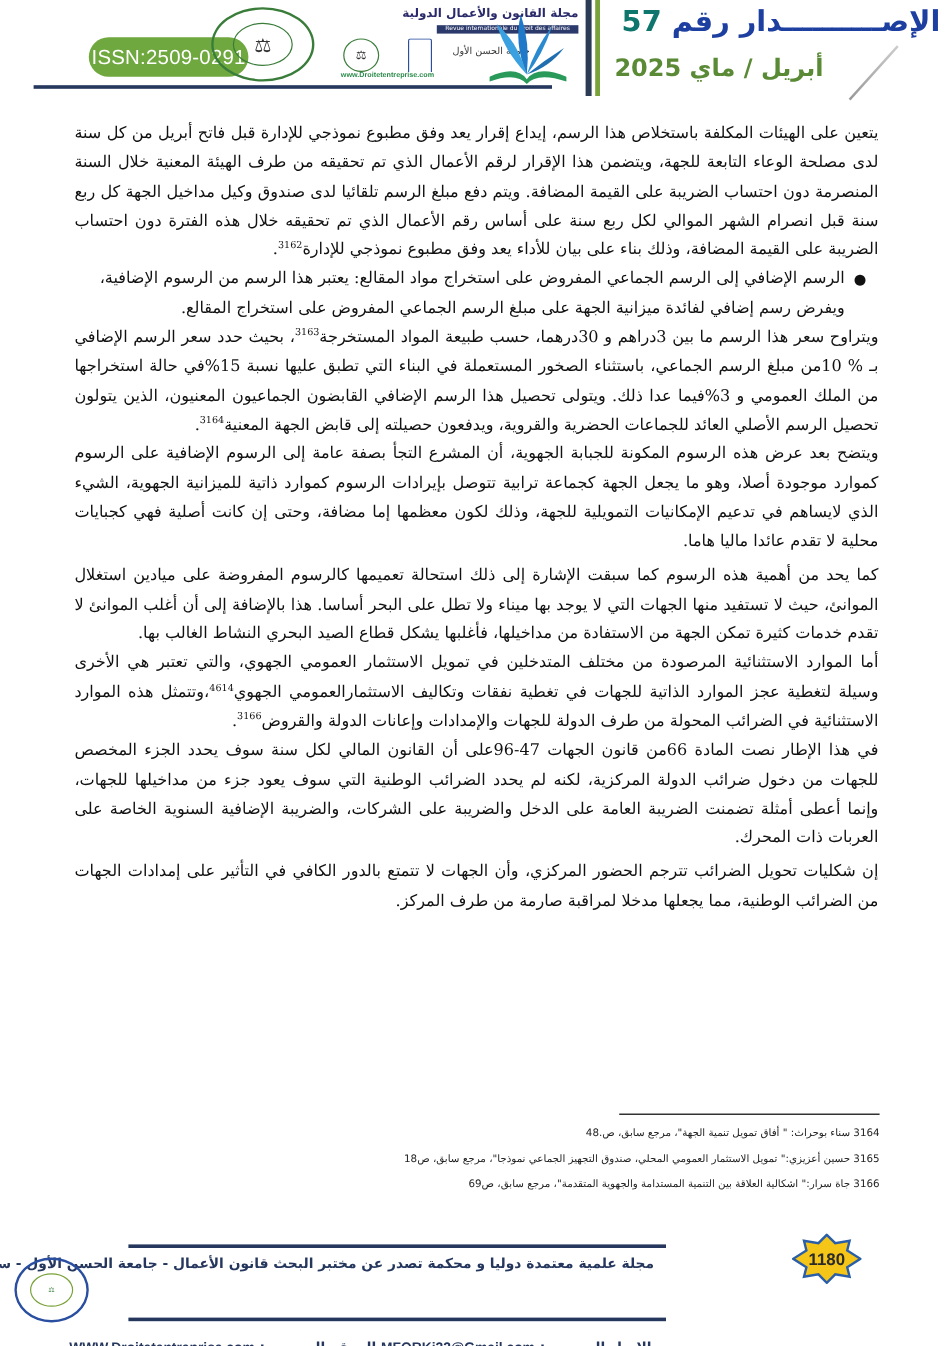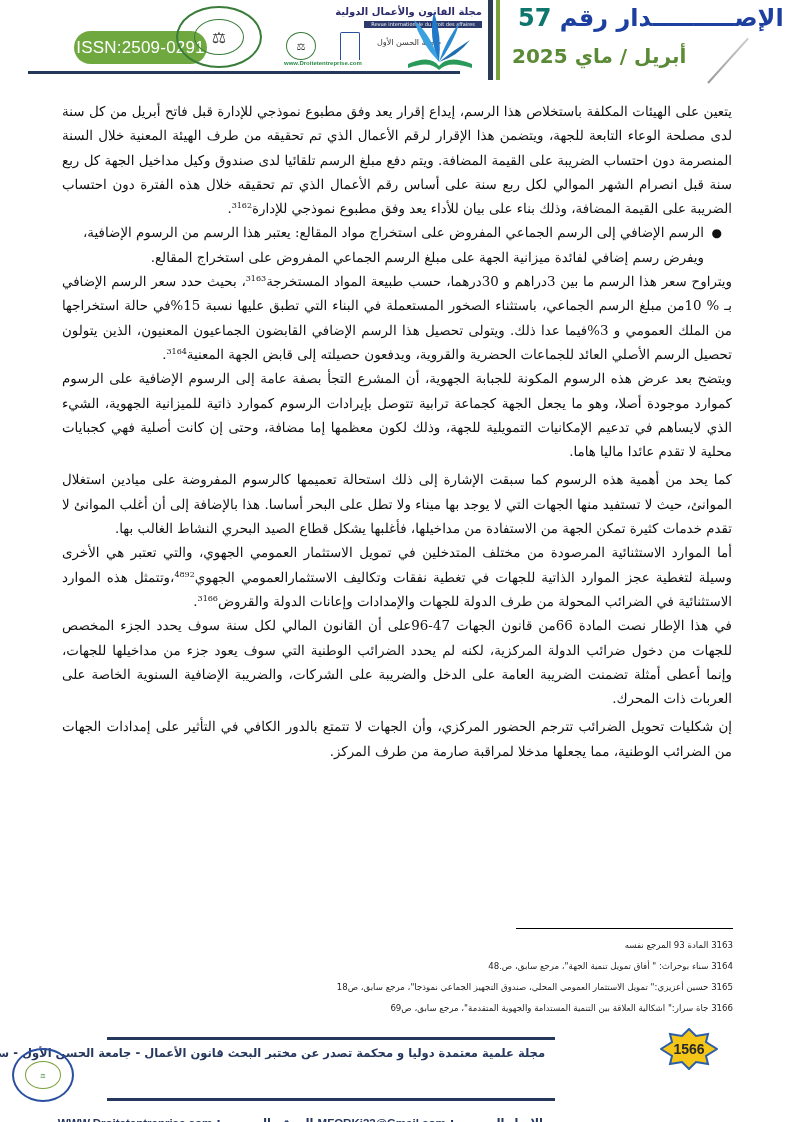--- a/index.html
+++ b/index.html
@@ -122,39 +122,38 @@
       <span>الرسم الإضافي إلى الرسم الجماعي المفروض على استخراج مواد المقالع: يعتبر هذا الرسم من الرسوم الإضافية،</span><br>
       <span>ويفرض رسم إضافي لفائدة ميزانية الجهة على مبلغ الرسم الجماعي المفروض على استخراج المقالع.</span>
     </span>
   </div>
 
   <p><span>ويتراوح سعر هذا الرسم ما بين 3دراهم و 30درهما، حسب طبيعة المواد المستخرجة</span><sup>3163</sup><span>، بحيث حدد سعر الرسم الإضافي بـ % 10من مبلغ الرسم الجماعي، باستثناء الصخور المستعملة في البناء التي تطبق عليها نسبة 15%في حالة استخراجها من الملك العمومي و 3%فيما عدا ذلك. ويتولى تحصيل هذا الرسم الإضافي القابضون الجماعيون المعنيون، الذين يتولون تحصيل الرسم الأصلي العائد للجماعات الحضرية والقروية، ويدفعون حصيلته إلى قابض الجهة المعنية</span><sup>3164</sup>.</p>
 
   <p>ويتضح بعد عرض هذه الرسوم المكونة للجبابة الجهوية، أن المشرع التجأ بصفة عامة إلى الرسوم الإضافية على الرسوم كموارد موجودة أصلا، وهو ما يجعل الجهة كجماعة ترابية تتوصل بإيرادات الرسوم كموارد ذاتية للميزانية الجهوية، الشيء الذي لايساهم في تدعيم الإمكانيات التمويلية للجهة، وذلك لكون معظمها إما مضافة، وحتى إن كانت أصلية فهي كجبايات محلية لا تقدم عائدا ماليا هاما.</p>
   <p class="gap">كما يحد من أهمية هذه الرسوم كما سبقت الإشارة إلى ذلك استحالة تعميمها كالرسوم المفروضة على ميادين استغلال الموانئ، حيث لا تستفيد منها الجهات التي لا يوجد بها ميناء ولا تطل على البحر أساسا. هذا بالإضافة إلى أن أغلب الموانئ لا تقدم خدمات كثيرة تمكن الجهة من الاستفادة من مداخيلها، فأغلبها يشكل قطاع الصيد البحري النشاط الغالب بها.</p>
 
-  <p><span>أما الموارد الاستثنائية المرصودة من مختلف المتدخلين في تمويل الاستثمار العمومي الجهوي، والتي تعتبر هي الأخرى وسيلة لتغطية عجز الموارد الذاتية للجهات في تغطية نفقات وتكاليف الاستثمارالعمومي الجهوي</span><sup>4892</sup><span>،وتتمثل هذه الموارد الاستثنائية في الضرائب المحولة من طرف الدولة للجهات والإمدادات وإعانات الدولة والقروض</span><sup>3166</sup>.</p>
+  <p><span>أما الموارد الاستثنائية المرصودة من مختلف المتدخلين في تمويل الاستثمار العمومي الجهوي، والتي تعتبر هي الأخرى وسيلة لتغطية عجز الموارد الذاتية للجهات في تغطية نفقات وتكاليف الاستثمارالعمومي الجهوي</span><sup>4614</sup><span>،وتتمثل هذه الموارد الاستثنائية في الضرائب المحولة من طرف الدولة للجهات والإمدادات وإعانات الدولة والقروض</span><sup>3166</sup>.</p>
 
   <p>في هذا الإطار نصت المادة 66من قانون الجهات 47-96على أن القانون المالي لكل سنة سوف يحدد الجزء المخصص للجهات من دخول ضرائب الدولة المركزية، لكنه لم يحدد الضرائب الوطنية التي سوف يعود جزء من مداخيلها للجهات، وإنما أعطى أمثلة تضمنت الضريبة العامة على الدخل والضريبة على الشركات، والضريبة الإضافية السنوية الخاصة على العربات ذات المحرك.</p>
   <p class="gap">إن شكليات تحويل الضرائب تترجم الحضور المركزي، وأن الجهات لا تتمتع بالدور الكافي في التأثير على إمدادات الجهات من الضرائب الوطنية، مما يجعلها مدخلا لمراقبة صارمة من طرف المركز.</p>
 </div>
 
 <div class="fn-rule"></div>
 <div class="footnotes">
-  <div>3163 المادة 93 المرجع نفسه</div>
   <div>3164 سناء بوحراث: " أفاق تمويل تنمية الجهة"، مرجع سابق، ص.48</div>
   <div>3165 حسين أعزيزي:" تمويل الاستثمار العمومي المحلي، صندوق التجهيز الجماعي نموذجا"، مرجع سابق، ص18</div>
   <div>3166 جاة سرار:" اشكالية العلاقة بين التنمية المستدامة والجهوية المتقدمة"، مرجع سابق، ص69</div>
 </div>
 
 <div class="page-badge">
   <svg class="star" viewBox="0 0 58 42">
     <polygon points="29,1 36,8 48,6 46,14 57,21 46,28 48,36 36,34 29,41 22,34 10,36 12,28 1,21 12,14 10,6 22,8" fill="#f5c518" stroke="#2b5ea8" stroke-width="2"></polygon>
   </svg>
-  <span class="pg">1566</span>
+  <span class="pg">1180</span>
 </div>
 
 <div class="footer-rule-top"></div>
 <div class="footer-line1">مجلة علمية معتمدة  دوليا و محكمة تصدر عن مختبر البحث قانون الأعمال - جامعة الحسن الأول - سطات - المغرب</div>
 <div class="footer-line2">
   <span>الإميل الرسمي :</span>
   <span class="ltr">MFORKi22@Gmail.com</span>
   <span>الموقع الرسمي :</span>
   <span class="ltr">WWW.Droitetentreprise.com</span>
 </div>

